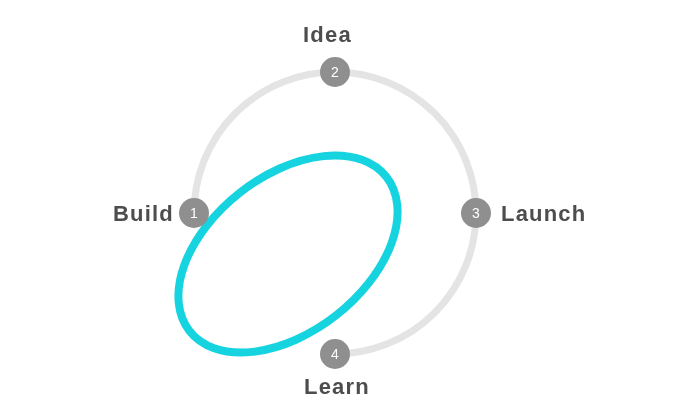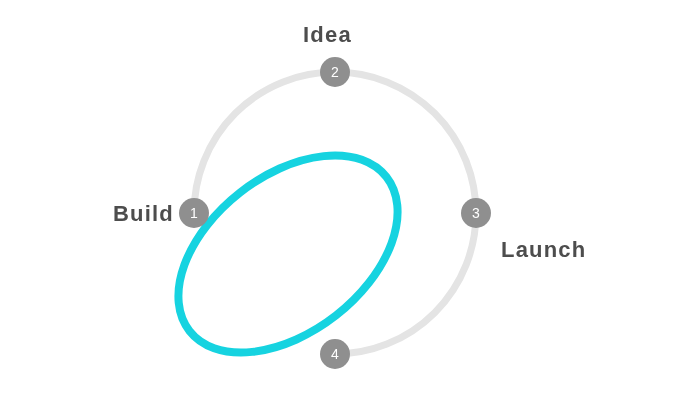--- a/index.html
+++ b/index.html
@@ -91,16 +91,17 @@
       <circle cx="335" cy="354" r="15" fill="#8f8f8f"></circle>
       <text class="node-number" x="335" y="354" text-anchor="middle" dominant-baseline="central" fill="#ffffff">4</text>
     </g>
 
   </svg>
 
   <div class="node-label" id="label-idea" style="color: rgb(77, 77, 77);">Build</div>
 
   <div class="node-label" id="label-build" style="color: rgb(77, 77, 77);">Idea</div>
 
-  <div class="node-label" id="label-launch" style="color: rgb(77, 77, 77); margin-top: 36px;">Launch</div>
+  <div class="node-label" id="label-launch" style="color: rgb(77, 77, 77);">Launch</div>
 
+  <div class="node-label" id="label-learn" style="color: rgb(77, 77, 77);">Learn</div>
 
 </div>
 
 </body></html>

